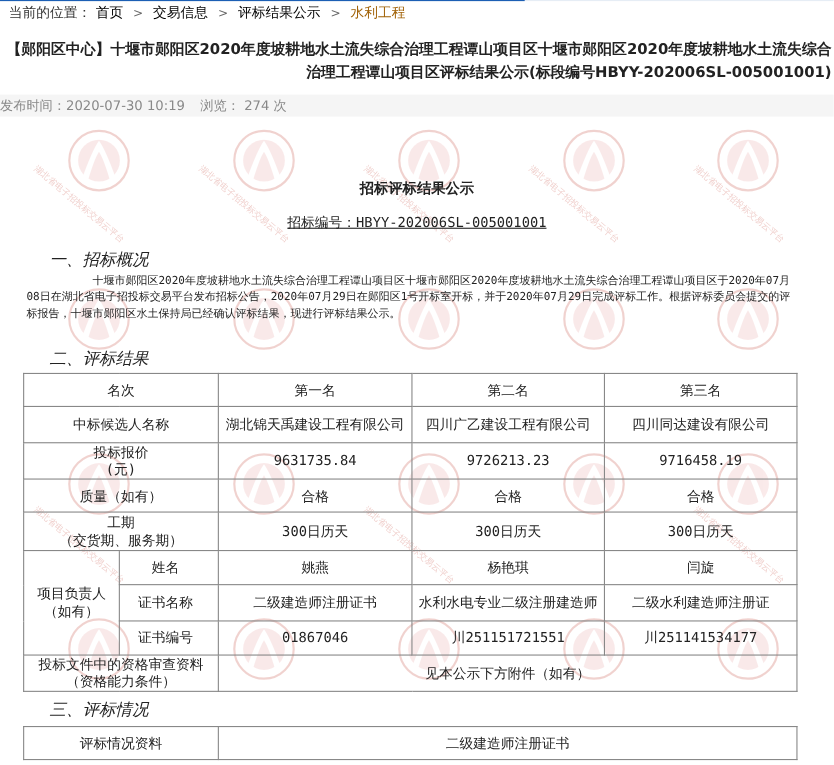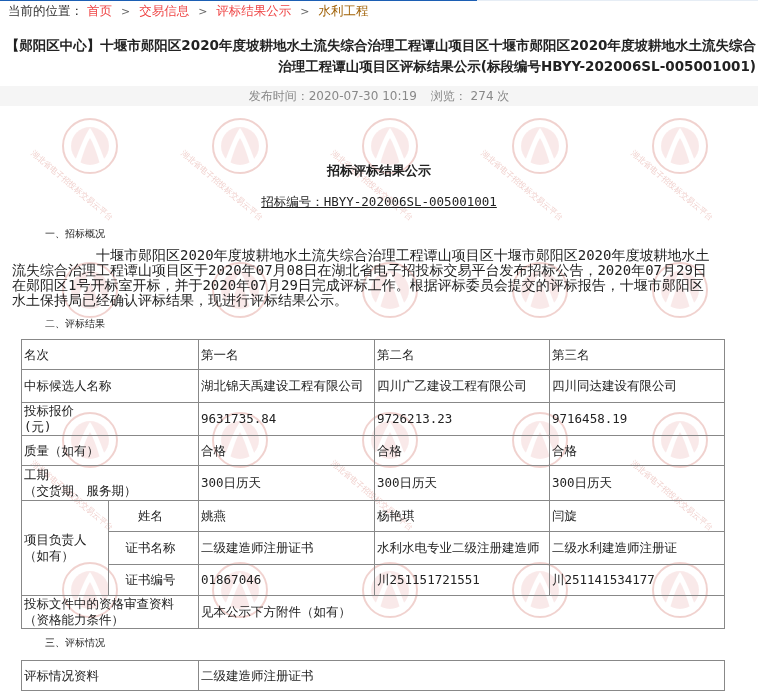--- a/index.html
+++ b/index.html
@@ -6,41 +6,41 @@
   body {
     width:758px; height:695px; overflow:hidden; position:relative;
     background:#ffffff; color:#333;
     font-family:"DejaVu Sans","Liberation Sans",sans-serif;
   }
   .topbar { position:absolute; left:0; top:0; width:758px; height:1px; background:#e6edf5; }
   .topbar .accent { position:absolute; left:0; top:0; width:477px; height:1px; background:#1c5fb4; }
   .breadcrumb { position:absolute; left:8px; top:3px; font-size:12.5px; color:#333; white-space:nowrap; }
   .breadcrumb .lead { font-weight:normal; }
   .breadcrumb .sep { color:#666; margin:0 5px; font-size:11px; }
-  .breadcrumb a { color:#ef4444; text-decoration:none; }
+  .breadcrumb a { color:#000000; text-decoration:none; }
   .breadcrumb .current { color:#a16207; }
   .title {
     position:absolute; left:4px; top:35px; width:752px;
     text-align:right; font-size:13.5px; font-weight:bold; line-height:21px; color:#222;
   }
   .meta {
     position:absolute; left:0; top:86px; width:758px; height:20px; background:#f5f5f5;
-    text-align:center; font-size:12px; line-height:20px; color:#888;
+    text-align:left; font-size:12px; line-height:20px; color:#888;
   }
   .meta .gap { display:inline-block; width:14px; }
   .content { position:absolute; left:0; top:110px; width:758px; height:585px; }
   .watermark { position:absolute; width:60px; height:60px; opacity:0.22; pointer-events:none; }
   .watermark-text { position:absolute; font-size:8px; color:#c0392b; opacity:0.25; transform:rotate(40deg); white-space:nowrap; pointer-events:none; }
   .doc { position:absolute; left:0; top:0; width:758px; font-family:"DejaVu Sans Mono","Liberation Mono",monospace; color:#222; }
   .doc-title { position:absolute; left:0; top:52px; width:758px; text-align:center; font-size:13px; font-weight:bold; font-family:"DejaVu Sans",sans-serif; }
   .doc-code { position:absolute; left:0; top:84px; width:758px; text-align:center; font-size:12.5px;text-decoration:underline; }
-  .sec { position:absolute; left:45px; font-size:10px; }
-  .para { position:absolute; left:12px; top:138px; width:702px; font-size:14px; line-height:15px; text-indent:6em; }
+  .sec { position:absolute; left:45px; font-size:15px;font-style:italic; }
+  .para { position:absolute; left:24px; top:138px; width:702px; font-size:10px; line-height:15px; text-indent:6em; }
   table.grid { position:absolute; left:21px; border-collapse:collapse; font-size:12.5px; table-layout:fixed; }
-  table.grid td { border:1px solid #888; vertical-align:middle; padding:0 2px; line-height:16px; }
+  table.grid td { border:1px solid #888; text-align:center; vertical-align:middle; padding:0 2px; line-height:16px; }
   table.grid { border:1.5px solid #333; }
   .t1 { top:229px; width:703px; }
   .t2 { top:550px; width:703px;padding-left:14px; }
   .right { text-align:center; padding-right:8px !important; }
 </style>
 </head>
 <body>
 
 <div class="topbar">
     <div class="accent"></div>

